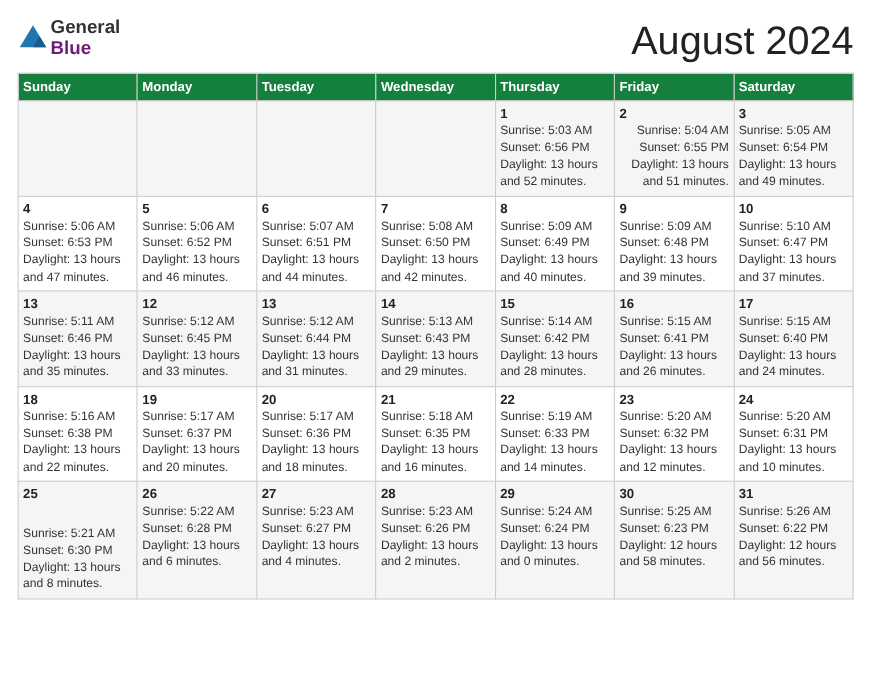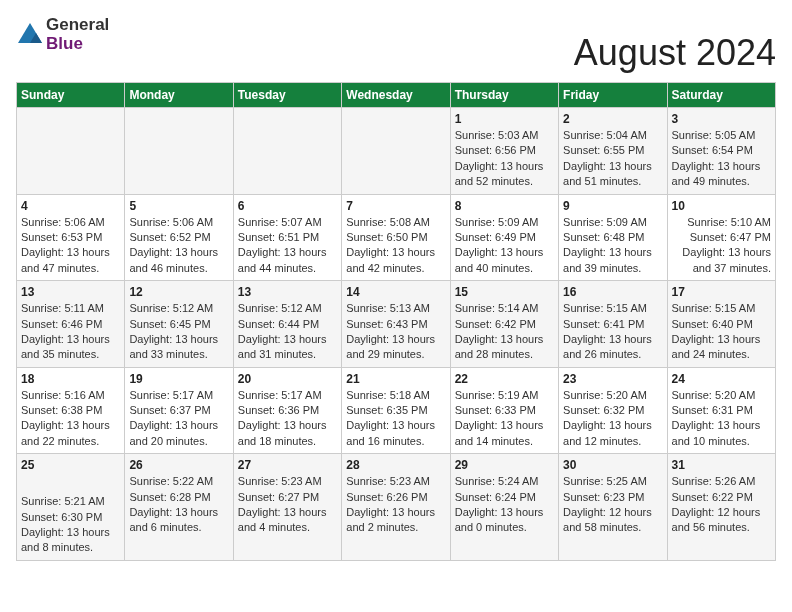--- a/index.html
+++ b/index.html
@@ -20,21 +20,20 @@
       display: flex;
       align-items: center;
     }
     .logo-icon {
       width: 28px;
       height: 28px;
       margin-right: 2px;
     }
     .title-block {
       text-align: right;
-      margin-top: 16px;
     }
     .month-title {
       font-size: 36px;
       font-weight: normal;
       color: #222;
     }
     .location {
       font-size: 14px;
       color: #555;
     }
@@ -122,21 +121,21 @@
         <td class="empty-cell"></td>
         <td>
           <div class="day-num">1</div>
           <div class="day-info" style="white-space: pre-line;">Sunrise: 5:03 AM
 Sunset: 6:56 PM
 Daylight: 13 hours
 and 52 minutes.</div>
         </td>
         <td>
           <div class="day-num">2</div>
-          <div class="day-info" style="white-space: pre-line;">Sunrise: 5:04 AM
+          <div class="day-info" style="white-space: pre-line; text-align: right;">Sunrise: 5:04 AM
 Sunset: 6:55 PM
 Daylight: 13 hours
 and 51 minutes.</div>
         </td>
         <td>
           <div class="day-num">3</div>
           <div class="day-info" style="white-space: pre-line;">Sunrise: 5:05 AM
 Sunset: 6:54 PM
 Daylight: 13 hours
 and 49 minutes.</div>
@@ -180,21 +179,21 @@
         </td>
         <td>
           <div class="day-num">9</div>
           <div class="day-info" style="white-space: pre-line;">Sunrise: 5:09 AM
 Sunset: 6:48 PM
 Daylight: 13 hours
 and 39 minutes.</div>
         </td>
         <td>
           <div class="day-num">10</div>
-          <div class="day-info" style="white-space: pre-line; text-align: right;">Sunrise: 5:10 AM
+          <div class="day-info" style="white-space: pre-line;">Sunrise: 5:10 AM
 Sunset: 6:47 PM
 Daylight: 13 hours
 and 37 minutes.</div>
         </td>
       </tr>
       <tr>
         <td>
           <div class="day-num">13</div>
           <div class="day-info" style="white-space: pre-line;">Sunrise: 5:11 AM
 Sunset: 6:46 PM

